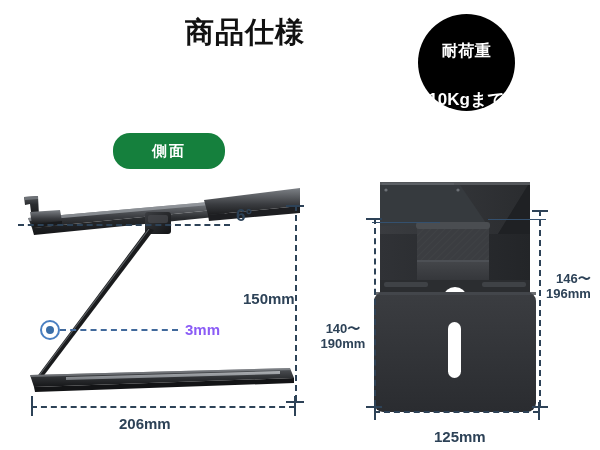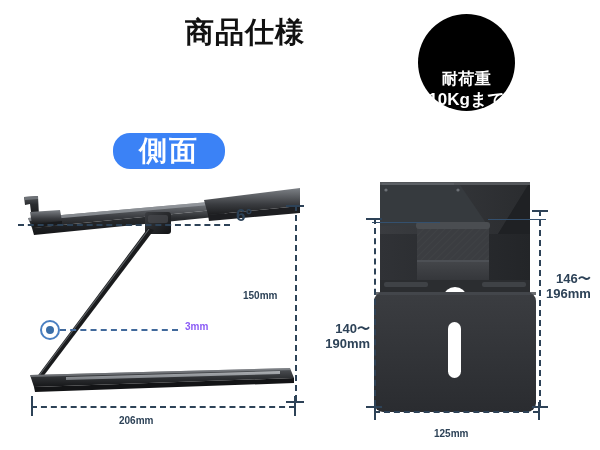--- a/index.html
+++ b/index.html
@@ -24,38 +24,38 @@
 
   .load-badge{
     position:absolute;left:418px;top:14px;
     width:97px;height:97px;border-radius:50%;
     background:#000000;
     display:flex;flex-direction:column;
     align-items:center;justify-content:flex-end;
     color:#ffffff;
   }
   .load-badge .l1{font-size:16px;font-weight:bold;line-height:1.25;letter-spacing:0.5px;}
-  .load-badge .l2{font-size:17px;font-weight:bold;line-height:1.3;letter-spacing:0px;}
+  .load-badge .l2{font-size:17px;font-weight:bold;line-height:1.3;letter-spacing:0px;margin-top:28px;}
 
   
   .pill{
     position:absolute;
-    background:#3b82f6;color:#ffffff;
+    background:#15803d;color:#ffffff;
     border-radius:17px;
-    font-size:28px;font-weight:bold;letter-spacing:2px;
+    font-size:15px;font-weight:bold;letter-spacing:2px;
     display:flex;align-items:center;justify-content:center;
   }
   #pill-side{left:113px;top:133px;width:112px;height:36px;}
   #pill-top{left:403px;top:133px;width:112px;height:36px;}
 
   
   .dim-label{
     position:absolute;
     color:#2d4257;font-weight:bold;
-    font-size:10px;line-height:1.15;
+    font-size:15px;line-height:1.15;
     white-space:pre-line;
   }
   .dim-label.small{font-size:13px;}
 
   .vline{
     position:absolute;width:0;
     border-left:2px dashed #2d4257;
   }
   .hline{
     position:absolute;height:0;
@@ -239,21 +239,21 @@
       <rect x="78" y="146" width="13" height="56" rx="6.5" fill="#ffffff"></rect>
     </g>
   </svg>
 
   <div class="lead-solid" style="left:372px;top:222px;width:68px;"></div>
   <div class="lead-solid" style="left:488px;top:219px;width:58px;"></div>
 
   <div class="cap-h" style="left:366px;top:218px;width:16px;"></div>
   <div class="vline" style="left:374px;top:218px;height:188px;"></div>
   <div class="cap-h" style="left:366px;top:406px;width:16px;"></div>
-  <div class="dim-label small" style="left:316px;top:322px;text-align:right;width:54px;">140〜
+  <div class="dim-label small" style="left:316px;top:322px;text-align:center;width:54px;">140〜
 190mm</div>
 
   <div class="cap-h" style="left:532px;top:210px;width:16px;"></div>
   <div class="vline" style="left:539px;top:210px;height:196px;"></div>
   <div class="cap-h" style="left:532px;top:406px;width:16px;"></div>
   <div class="dim-label small" style="left:546px;top:272px;text-align:right;">146〜
 196mm</div>
 
   <div class="cap-v" style="left:374px;top:402px;height:18px;"></div>
   <div class="hline" style="left:374px;top:411px;width:165px;"></div>

